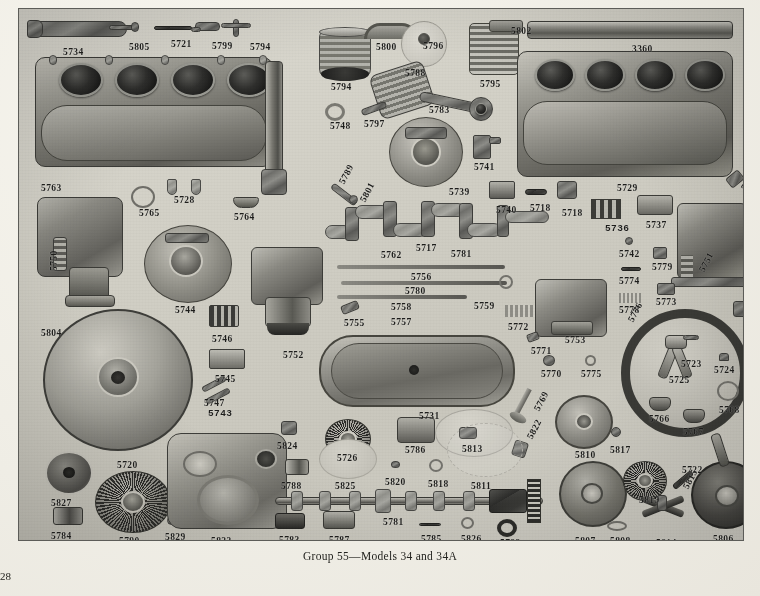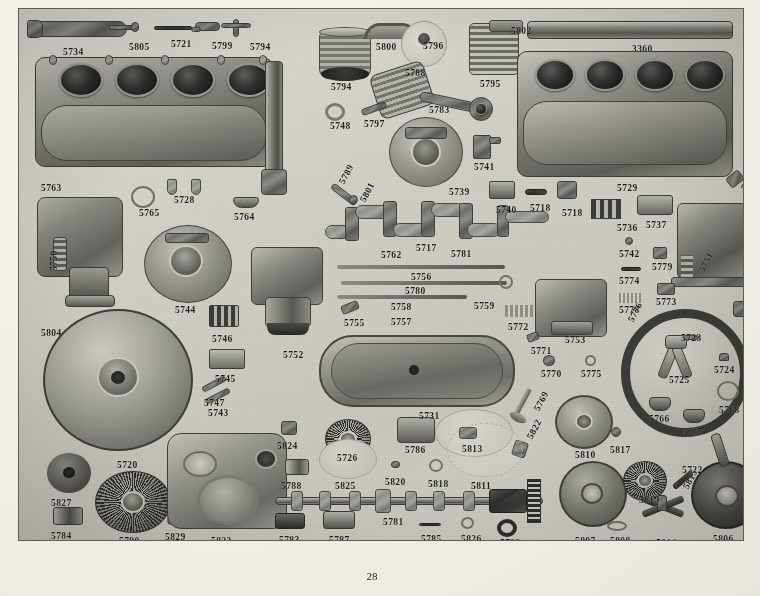--- a/index.html
+++ b/index.html
@@ -93,21 +93,20 @@
   #caption{
     position:absolute;left:0;right:0;top:550px;
     text-align:center;
     font-family:"Liberation Serif", serif;
     font-size:11.5px;
     color:#23231f;
     letter-spacing:.3px;
   }
   #pagenum{
     position:absolute;left:0;right:16px;top:570px;
-    text-align:center;
     font-family:"Liberation Serif", serif;
     font-size:11px;
     color:#23231f;
   }
 </style>
 </head>
 <body>
 
 <div id="page">
 
@@ -530,46 +529,46 @@
         <div class="lbl" style="left: 22px; top: 293px; margin-top: 26px;">5804</div>
         <div class="lbl" style="left: 156px; top: 296px;">5744</div>
         <div class="lbl" style="left: 397px; top: 234px;">5717</div>
         <div class="lbl" style="left: 362px; top: 241px;">5762</div>
         <div class="lbl" style="left: 432px; top: 240px;">5781</div>
         <div class="lbl" style="left: 477px; top: 196px;">5740</div>
         <div class="lbl" style="left: 511px; top: 194px;">5718</div>
         <div class="lbl" style="left: 543px; top: 199px;">5718</div>
         <div class="lbl" style="left: 598px; top: 174px;">5729</div>
         <div class="lbl rot" style="left: 720px; top: 178px; transform: rotate(-62deg);">5754</div>
-        <div class="lbl" style="left: 598px; top: 214px;">5736</div>
+        <div class="lbl" style="left: 586px; top: 214px; font-family: Liberation Mono, monospace;">5736</div>
         <div class="lbl" style="left: 627px; top: 211px;">5737</div>
         <div class="lbl" style="left: 600px; top: 240px;">5742</div>
         <div class="lbl" style="left: 633px; top: 253px;">5779</div>
         <div class="lbl" style="left: 600px; top: 267px;">5774</div>
         <div class="lbl" style="left: 600px; top: 296px;">5778</div>
         <div class="lbl" style="left: 637px; top: 288px;">5773</div>
         <div class="lbl rot" style="left: 678px; top: 260px; transform: rotate(-62deg);">5751</div>
         <div class="lbl" style="left: 392px; top: 263px;">5756</div>
         <div class="lbl" style="left: 386px; top: 277px;">5780</div>
         <div class="lbl" style="left: 372px; top: 293px;">5758</div>
         <div class="lbl" style="left: 455px; top: 292px;">5759</div>
         <div class="lbl" style="left: 325px; top: 309px;">5755</div>
         <div class="lbl" style="left: 372px; top: 308px;">5757</div>
         <div class="lbl" style="left: 193px; top: 325px; text-align: right;">5746</div>
         <div class="lbl" style="left: 196px; top: 365px;">5745</div>
         <div class="lbl" style="left: 185px; top: 389px;">5747</div>
-        <div class="lbl" style="left: 189px; top: 399px;">5743</div>
+        <div class="lbl" style="left: 189px; top: 399px; font-family: Liberation Mono, monospace;">5743</div>
         <div class="lbl" style="left: 264px; top: 341px;">5752</div>
         <div class="lbl" style="left: 489px; top: 313px;">5772</div>
         <div class="lbl" style="left: 512px; top: 337px;">5771</div>
         <div class="lbl" style="left: 522px; top: 360px;">5770</div>
         <div class="lbl" style="left: 562px; top: 360px;">5775</div>
         <div class="lbl" style="left: 546px; top: 326px;">5753</div>
         <div class="lbl rot" style="left: 607px; top: 310px; transform: rotate(-62deg);">5776</div>
-        <div class="lbl" style="left: 662px; top: 324px;">5723</div>
+        <div class="lbl" style="left: 662px; top: 350px;">5723</div>
         <div class="lbl" style="left: 695px; top: 356px;">5724</div>
         <div class="lbl" style="left: 650px; top: 366px;">5725</div>
         <div class="lbl" style="left: 630px; top: 405px;">5766</div>
         <div class="lbl" style="left: 664px; top: 418px;">5767</div>
         <div class="lbl" style="left: 700px; top: 396px;">5768</div>
         <div class="lbl rot" style="left: 513px; top: 399px; transform: rotate(-62deg);">5769</div>
         <div class="lbl" style="left: 400px; top: 402px;">5731</div>
         <div class="lbl" style="left: 98px; top: 451px;">5720</div>
         <div class="lbl" style="left: 32px; top: 489px; text-align: center;">5827</div>
         <div class="lbl" style="left: 32px; top: 522px;">5784</div>
@@ -597,15 +596,16 @@
         <div class="lbl" style="left: 663px; top: 456px;">5722</div>
         <div class="lbl" style="left: 620px; top: 486px;">5819</div>
         <div class="lbl rot" style="left: 662px; top: 477px; transform: rotate(-62deg);">5815</div>
         <div class="lbl" style="left: 556px; top: 527px;">5807</div>
         <div class="lbl" style="left: 591px; top: 527px;">5808</div>
         <div class="lbl" style="left: 637px; top: 529px;">5814</div>
         <div class="lbl" style="left: 694px; top: 525px;">5806</div>
       </div>
   </div>
 
+  <div id="caption">Group 55—Models 34 and 34A</div>
   <div id="pagenum">28</div>
 
 </div>
 
 </body></html>

